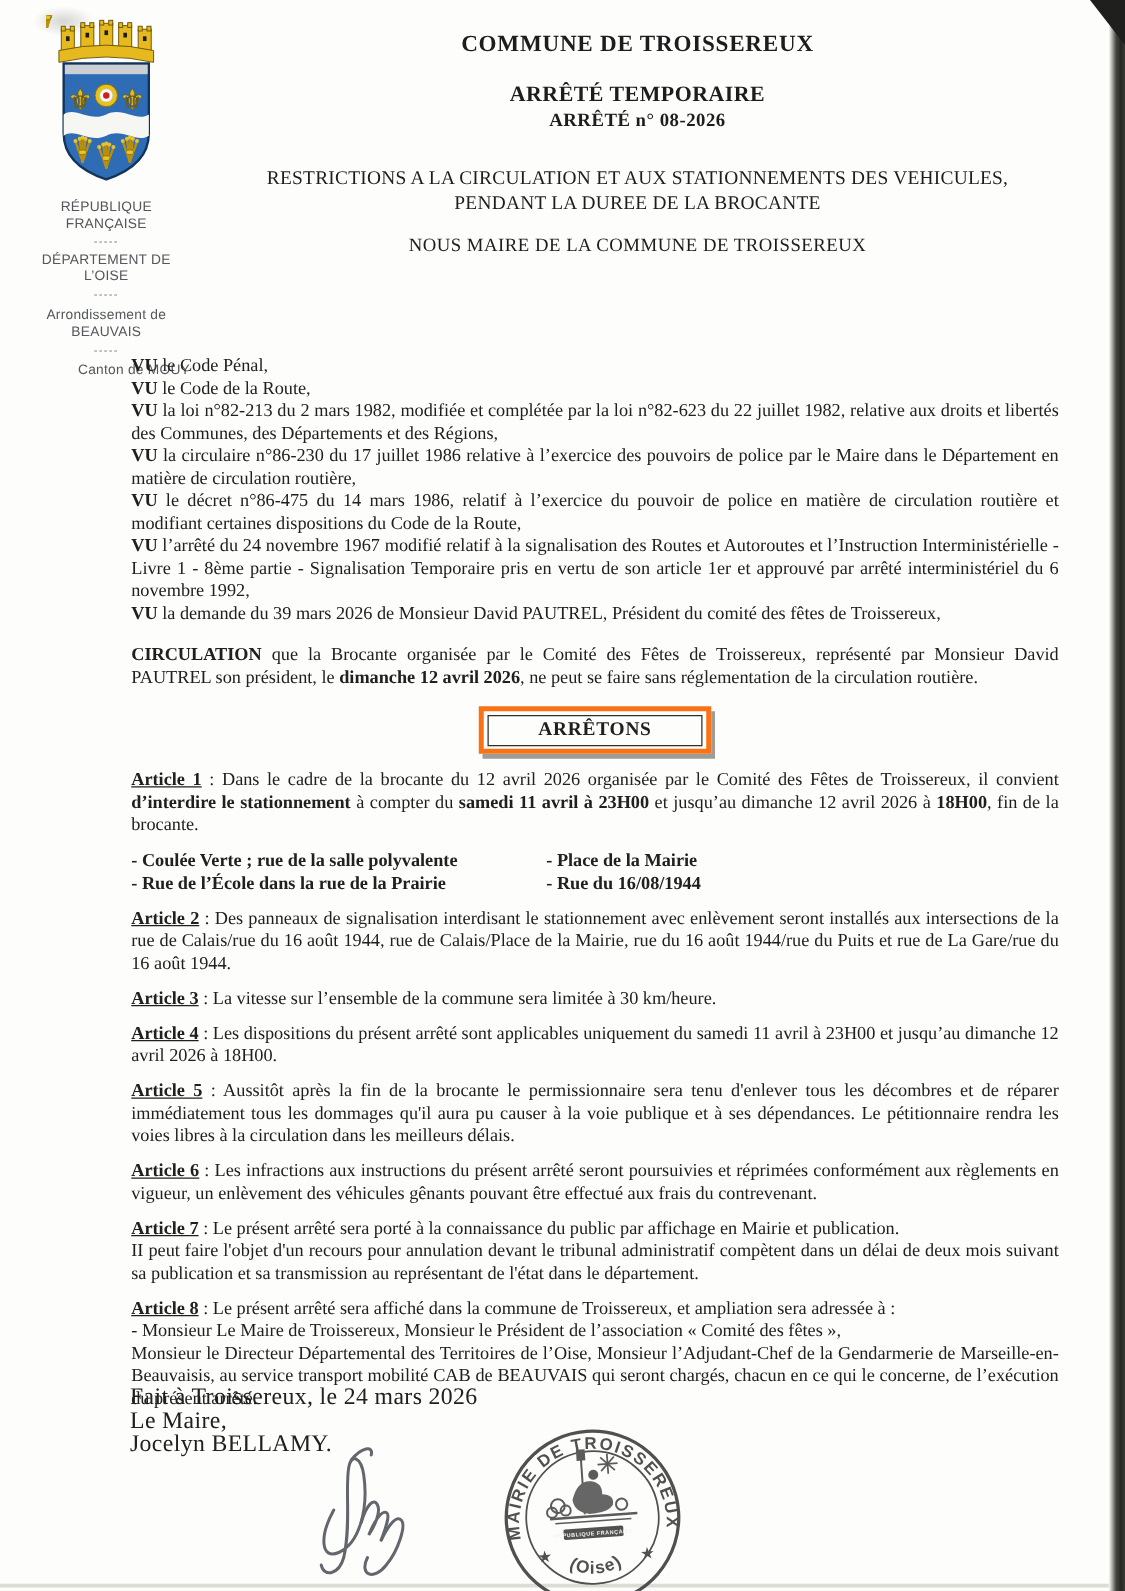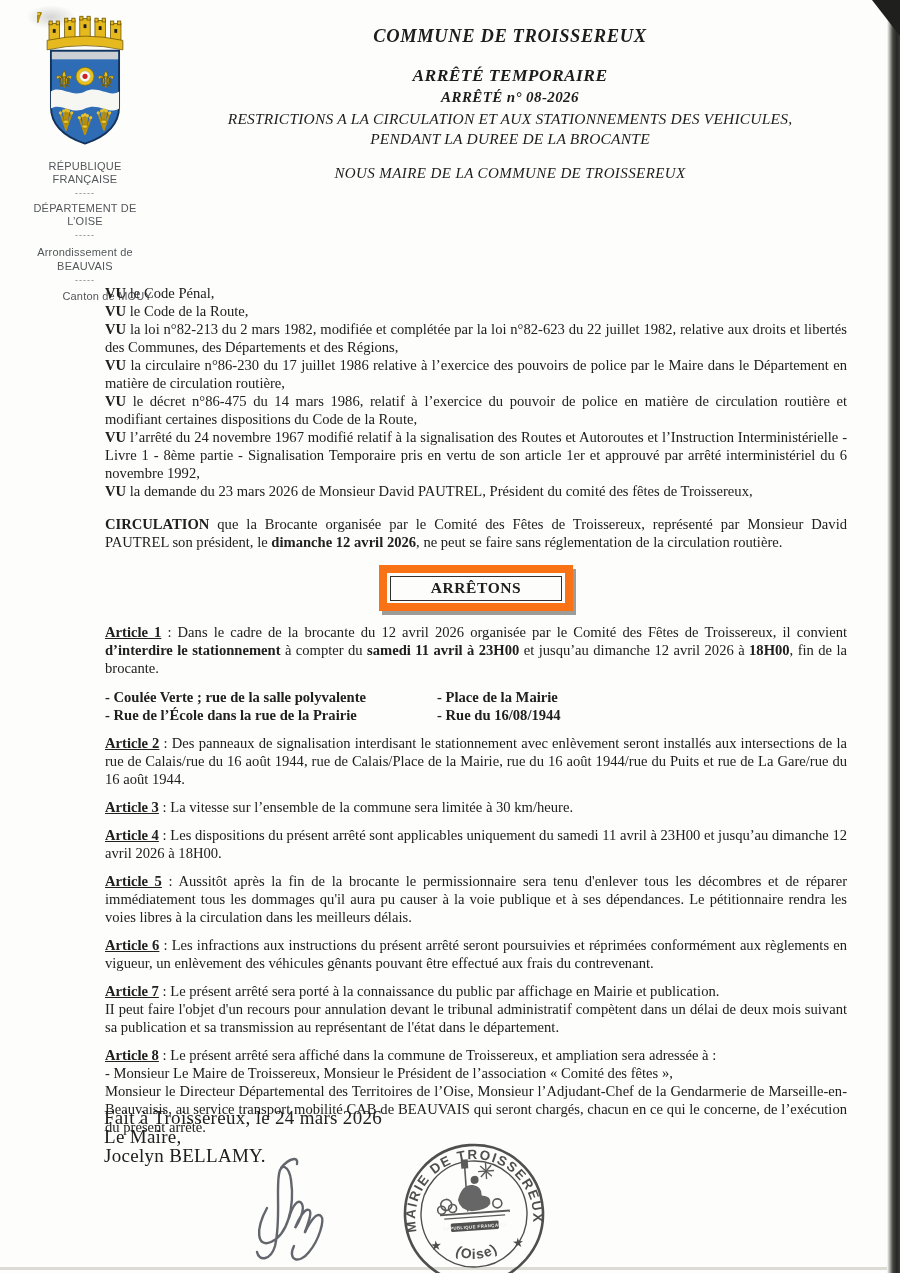--- a/index.html
+++ b/index.html
@@ -18,35 +18,35 @@
     background:radial-gradient(ellipse at center,rgba(120,120,118,.30),transparent 70%);}
   
   .sidebar{position:absolute;left:18px;top:12px;width:134px;text-align:center;
     font-family:"Liberation Sans","DejaVu Sans",sans-serif;color:#53565a;}
   .sidebar .crest{margin:0 auto;display:block;}
   .sb-line{font-size:11px;line-height:13px;margin-top:4px;letter-spacing:.2px;}
   .sb-caps{text-transform:none;}
   .sb-sep{font-size:9px;line-height:9px;color:#7a7d80;letter-spacing:1px;margin-top:3px;}
   .sb-canton{margin-top:5px;text-align:right;}
   
-  .header{position:absolute;left:160px;top:26px;width:700px;text-align:center;color:#1d1d1d;font-style:italic;}
+  .header{position:absolute;left:160px;top:26px;width:700px;text-align:center;color:#1d1d1d;}
   .h-commune{font-size:18.5px;font-weight:bold;letter-spacing:.6px;}
   .h-type{font-size:17.5px;font-weight:bold;letter-spacing:.4px;margin-top:18px;}
   .h-num{font-size:15px;font-weight:bold;letter-spacing:.4px;margin-top:3px;}
-  .h-sub1{font-size:15.5px;margin-top:4px;letter-spacing:.2px;}
+  .h-sub1{font-size:15.5px;margin-top:28px;letter-spacing:.2px;}
   .h-sub2{font-size:15.5px;margin-top:2px;letter-spacing:.2px;}
   .h-nous{font-size:15px;margin-top:17px;letter-spacing:.4px;}
   
   .body{position:absolute;left:105px;top:284px;width:742px;
     font-size:14.6px;line-height:18px;text-align:justify;}
   .b{font-weight:bold;}
   .u{text-decoration:underline;}
   .p-considerant{margin-top:15px;}
   .arretons-wrap{margin:14px 0 12px;text-align:center;}
-  .arretons-box{display:inline-block;border:8px solid #f97316;padding:2.5px;
+  .arretons-box{display:inline-block;border:4px solid #f97316;padding:2.5px;
     box-shadow:3px 4px 0 0 #9c9c98;background:#fdfdfb;}
   .arretons-inner{border:1.2px solid #2f2f2f;padding:2px 40px 3px;
     font-weight:bold;font-size:15.5px;letter-spacing:.6px;}
   .article{margin-top:10px;}
   .streets{margin-top:11px;display:flex;font-weight:bold;}
   .streets .col-left{width:332px;}
   .streets .col-right{flex:1;}
   .street-line{line-height:18px;}
   
   .closing{position:absolute;left:104px;top:1108px;font-size:19px;line-height:19px;letter-spacing:.3px;}
@@ -142,21 +142,21 @@
     <div class="h-nous">NOUS MAIRE DE LA COMMUNE DE TROISSEREUX</div>
   </div>
 
   <div class="body">
     <div><span class="b">VU</span><span> le Code Pénal,</span></div>
     <div><span class="b">VU</span><span> le Code de la Route,</span></div>
     <div><span class="b">VU</span><span> la loi n°82-213 du 2 mars 1982, modifiée et complétée par la loi n°82-623 du 22 juillet 1982, relative aux droits et libertés des Communes, des Départements et des Régions,</span></div>
     <div><span class="b">VU</span><span> la circulaire n°86-230 du 17 juillet 1986 relative à l’exercice des pouvoirs de police par le Maire dans le Département en matière de circulation routière,</span></div>
     <div><span class="b">VU</span><span> le décret n°86-475 du 14 mars 1986, relatif à l’exercice du pouvoir de police en matière de circulation routière et modifiant certaines dispositions du Code de la Route,</span></div>
     <div><span class="b">VU</span><span> l’arrêté du 24 novembre 1967 modifié relatif à la signalisation des Routes et Autoroutes et l’Instruction Interministérielle - Livre 1 - 8ème partie - Signalisation Temporaire pris en vertu de son article 1er et approuvé par arrêté interministériel du 6 novembre 1992,</span></div>
-    <div><span class="b">VU</span><span> la demande du 23 mars 2026 de Monsieur David PAUTREL, Président du comité des fêtes de Troissereux,</span></div>
+    <div><span class="b">VU</span><span> la demande du 39 mars 2026 de Monsieur David PAUTREL, Président du comité des fêtes de Troissereux,</span></div>
 
     <div class="p-considerant"><span class="b">CIRCULATION</span><span> que la Brocante organisée par le Comité des Fêtes de Troissereux, représenté par Monsieur David PAUTREL son président, le </span><span class="b">dimanche 12 avril 2026</span><span>, ne peut se faire sans réglementation de la circulation routière.</span></div>
 
     <div class="arretons-wrap">
       <div class="arretons-box">
         <div class="arretons-inner">ARRÊTONS</div>
       </div>
     </div>
 
     <div class="article"><span class="b u">Article 1</span><span> : Dans le cadre de la brocante du 12 avril 2026 organisée par le Comité des Fêtes de Troissereux, il convient </span><span class="b">d’interdire le stationnement</span><span> à compter du </span><span class="b">samedi 11 avril à 23H00</span><span> et jusqu’au dimanche 12 avril 2026 à </span><span class="b">18H00</span><span>, fin de la brocante.</span></div>

